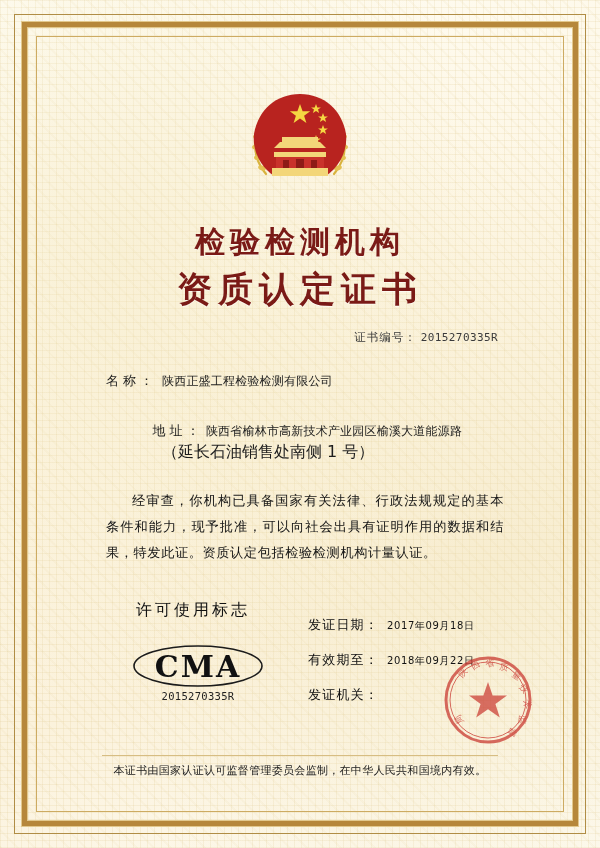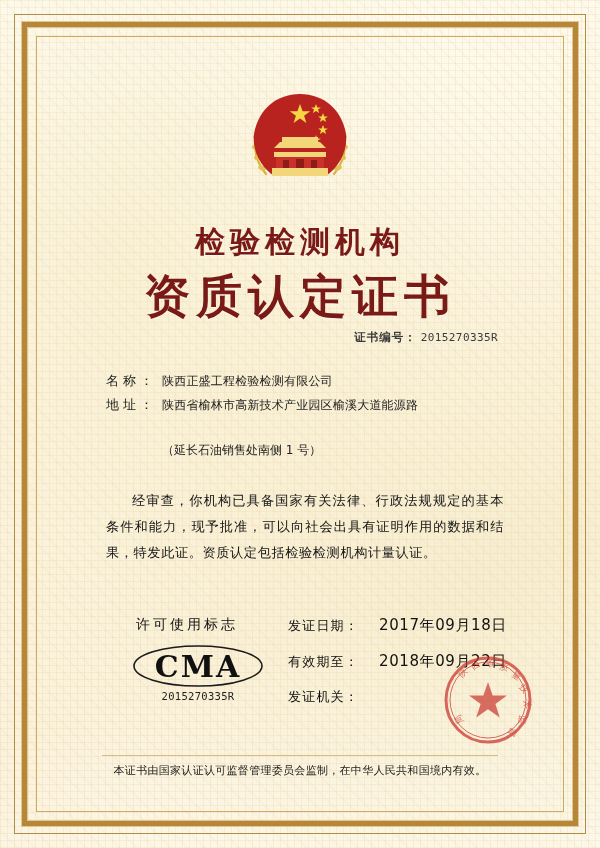--- a/index.html
+++ b/index.html
@@ -90,36 +90,36 @@
     letter-spacing: 5px;
     color: #7a1a16;
     text-shadow: 0 1px 0 rgba(255,255,255,0.6);
   }
   .title-sub {
     position: absolute;
     top: 222px;
     left: 0; right: 0;
     text-align: center;
     font-weight: bold;
-    font-size: 46px;
+    font-size: 35px;
     letter-spacing: 6px;
     color: #7a1a16;
     text-shadow: 0 1px 0 rgba(255,255,255,0.6);
   }
 
   
   .cert-no {
     position: absolute;
     top: 286px;
     right: 58px;
     font-size: 11.5px;
     color: #3a3a3a;
     letter-spacing: 0.4px;
   }
-  .cert-no .label { letter-spacing: 1px; font-weight: bold; }
+  .cert-no .label { letter-spacing: 1px; }
   .cert-no .value { margin-left: 4px; font-family: "DejaVu Sans Mono", monospace; font-size: 11px; }
 
   
   .field {
     position: absolute;
     left: 62px;
     right: 50px;
     font-size: 13px;
     color: #1d1d1d;
   }
@@ -127,26 +127,26 @@
     display: inline-block;
     width: 56px;
     letter-spacing: 4px;
     font-size: 13px;
   }
   .field .fvalue {
     font-size: 12px;
     letter-spacing: 0.2px;
   }
   .field-name { top: 328px; }
-  .field-addr { top: 352px; }
+  .field-addr { top: 378px; text-align: center; }
   .addr-line2 {
     position: absolute;
     top: 398px;
     left: 118px;
-    font-size: 12px;
+    font-size: 16px;
     color: #1d1d1d;
   }
 
   
   .body-text {
     position: absolute;
     top: 424px;
     left: 62px;
     right: 52px;
     font-size: 13.2px;
@@ -154,57 +154,57 @@
     color: #161616;
     text-align: justify;
     text-indent: 26px;
     letter-spacing: 0.6px;
     margin-top: 20px;
   }
 
   
   .mark-title {
     position: absolute;
-    top: 572px;
+    top: 556px;
     left: 92px;
-    font-size: 14px;
+    font-size: 16px;
     letter-spacing: 3px;
     color: #111;
   }
   .cma-wrap {
     position: absolute;
     top: 600px;
     left: 84px;
     width: 140px;
     text-align: center;
   }
   .cma-svg { display: block; margin: 0 auto; }
   .cma-code {
     margin-top: 2px;
     font-size: 10.5px;
     font-family: "DejaVu Sans Mono", monospace;
     color: #222;
     letter-spacing: 0.3px;
   }
 
-  .dates { position: absolute; top: 572px; left: 244px; }
+  .dates { position: absolute; top: 572px; left: 264px; }
   .date-row {
     display: flex;
     align-items: baseline;
     margin-bottom: 17px;
     font-size: 13px;
     color: #111;
   }
   .date-row .dlabel {
     letter-spacing: 1.2px;
     white-space: nowrap;
   }
   .date-row .dvalue {
-    margin-left: 20px;
-    font-size: 15px;
+    margin-left: 8px;
+    font-size: 10px;
     letter-spacing: 0.6px;
     white-space: nowrap;
   }
 
   
   .seal {
     position: absolute;
     top: 608px;
     left: 396px;
     width: 96px;

